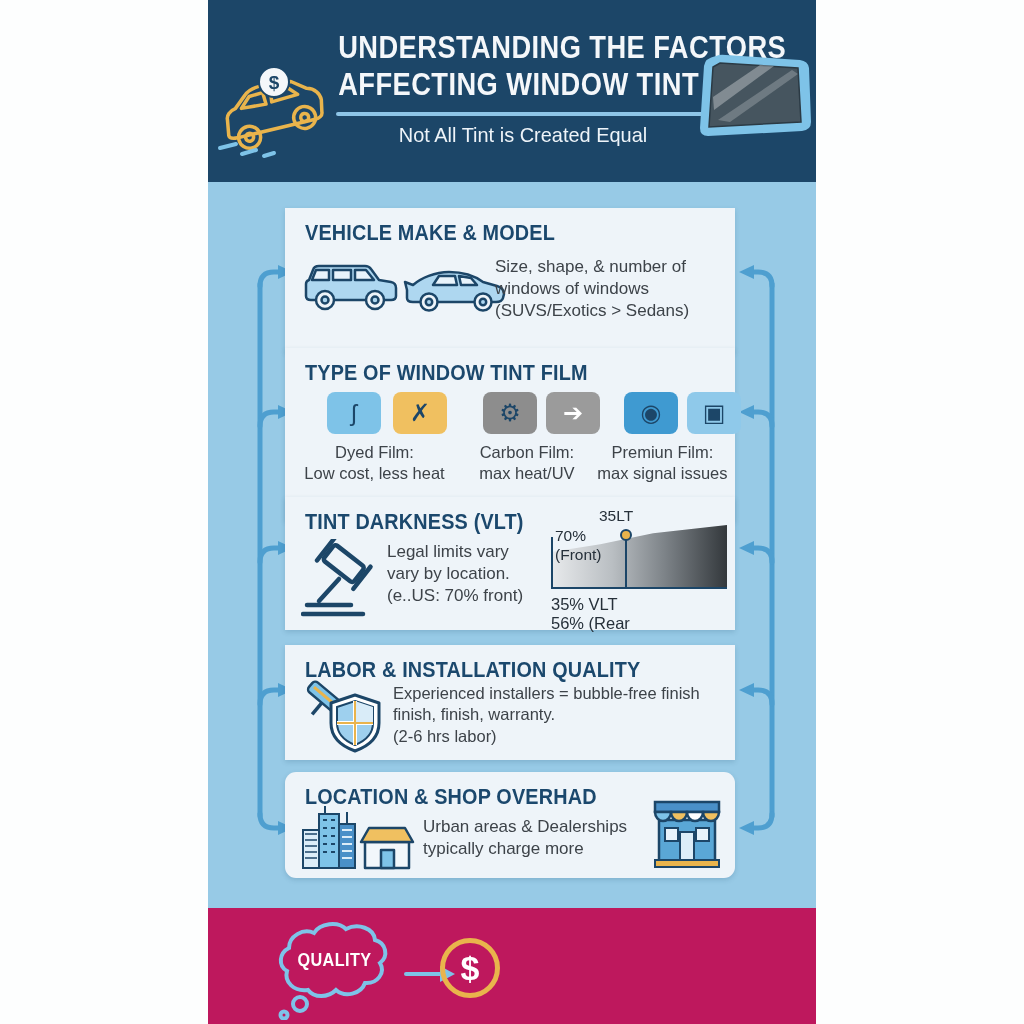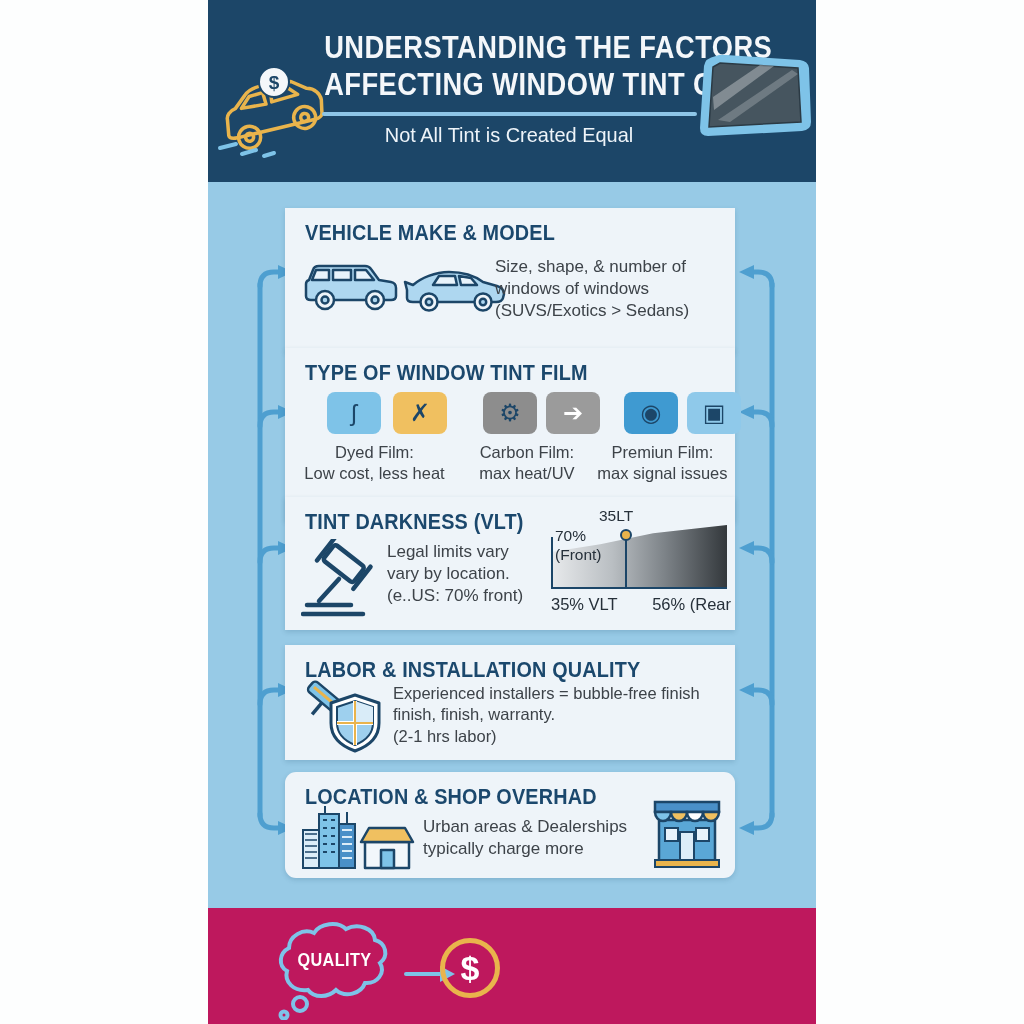--- a/index.html
+++ b/index.html
@@ -4,21 +4,21 @@
 <style>
   * { margin:0; padding:0; box-sizing:border-box; }
   html,body { width:1024px; height:1024px; background:#ffffff; overflow:hidden;
     font-family:"Liberation Sans", sans-serif; }
   .stage { position:relative; width:1024px; height:1024px; background:#fdfefe; }
   .poster { position:absolute; left:208px; top:0; width:608px; height:1024px;
     background:#97cae6; }
 
   
   .header { position:absolute; left:0; top:0; width:608px; height:182px; background:#1c4668; }
-  .title-wrap { position:absolute; left:91px; top:30px; width:420px; text-align:center; color:#f4f7fa; }
+  .title-wrap { position:absolute; left:105px; top:30px; width:420px; text-align:center; color:#f4f7fa; }
   .title-line { font-size:31px; font-weight:700; letter-spacing:.5px; line-height:1.18;
     transform:scaleX(.88); transform-origin:center; white-space:nowrap; }
   .title-rule { margin:9px auto 7px auto; width:375px; height:4px; background:#8ec6e8; border-radius:2px; }
   .subtitle { font-size:21px; font-weight:400; color:#eef4f9; transform:scaleX(.95); }
 
   
   .hdr-car { position:absolute; left:4px; top:48px; width:120px; height:120px; }
   
   .hdr-window { position:absolute; left:488px; top:52px; width:118px; height:88px; }
 
@@ -60,21 +60,21 @@
     clip-path:polygon(0 42%, 28% 30%, 58% 13%, 100% 0%, 100% 100%, 0% 100%); }
   .vlt-axis-y { position:absolute; left:0; top:12px; width:2px; height:52px; background:#1c4668; }
   .vlt-axis-x { position:absolute; left:0; top:62px; width:176px; height:2px; background:#1c4668; }
   .vlt-marker-line { position:absolute; left:74px; top:10px; width:2px; height:54px; background:#1c4668; }
   .vlt-dot { position:absolute; left:69px; top:4px; width:12px; height:12px; border-radius:50%;
     background:#e9b44c; border:2px solid #1c4668; }
   .vlt-front { position:absolute; left:12px; top:22px; font-size:15.5px; color:#26303a;
     line-height:1.2; white-space:pre-line; }
   .vlt-peak { position:absolute; left:56px; top:2px; font-size:15.5px; color:#26303a; }
   .vlt-bottom { position:absolute; left:8px; top:90px; width:180px; display:flex;
-    justify-content:space-between; font-size:16.5px; color:#26303a; }
+    justify-content:space-between; font-size:16.5px; color:#26303a;flex-direction:column; }
 
   .card4 { top:645px; height:115px; }
   .card4 .squeegee { position:absolute; left:18px; top:32px; }
   .card4 .body-text { position:absolute; left:108px; top:38px; width:330px; font-size:16.5px; }
 
   .card5 { top:772px; height:106px;border-radius:11px; }
   .card5 .cityscape { position:absolute; left:16px; top:32px; }
   .card5 .body-text { position:absolute; left:138px; top:44px; width:225px; }
   .card5 .store { position:absolute; left:366px; top:26px; }
 
@@ -264,21 +264,21 @@
           <line x1="22" y1="27" x2="22" y2="42" stroke="#1c4668" stroke-width="3.5"></line>
         </g>
         <path d="M52,18 L76,26 L76,46 C76,60 66,69 52,74 C38,69 28,60 28,46 L28,26 Z" fill="#ffffff" stroke="#1c4668" stroke-width="3" stroke-linejoin="round"></path>
         <path d="M52,24 L70,30 L70,46 C70,57 62,64 52,68 C42,64 34,57 34,46 L34,30 Z" fill="#9ed0ee" stroke="#1c4668" stroke-width="2"></path>
         <path d="M52,24 L52,68 M34,46 L70,46" stroke="#ffffff" stroke-width="4"></path>
         <path d="M52,24 L70,30 L70,46 L52,46 Z" fill="#d9ecf8"></path>
         <path d="M52,24 L52,68 M34,46 L70,46" stroke="#e9b44c" stroke-width="2"></path>
       </svg>
       <div class="body-text">Experienced installers = bubble-free finish
 finish, finish, warranty.
-(2-1 hrs labor)</div>
+(2-6 hrs labor)</div>
     </div>
 
     <div class="card card5">
       <div class="card-title">LOCATION &amp; SHOP OVERHAD</div>
       <svg class="cityscape" width="116" height="68" viewBox="0 0 116 68">
         <g stroke="#1c4668" stroke-width="2">
           <rect x="2" y="26" width="16" height="38" fill="#dcedf8"></rect>
           <path d="M4,30 H16 M4,36 H16 M4,42 H16 M4,48 H16 M4,54 H16" stroke-width="1.5"></path>
           <rect x="18" y="10" width="20" height="54" fill="#7ec3e8"></rect>
           <line x1="24" y1="10" x2="24" y2="2"></line>

